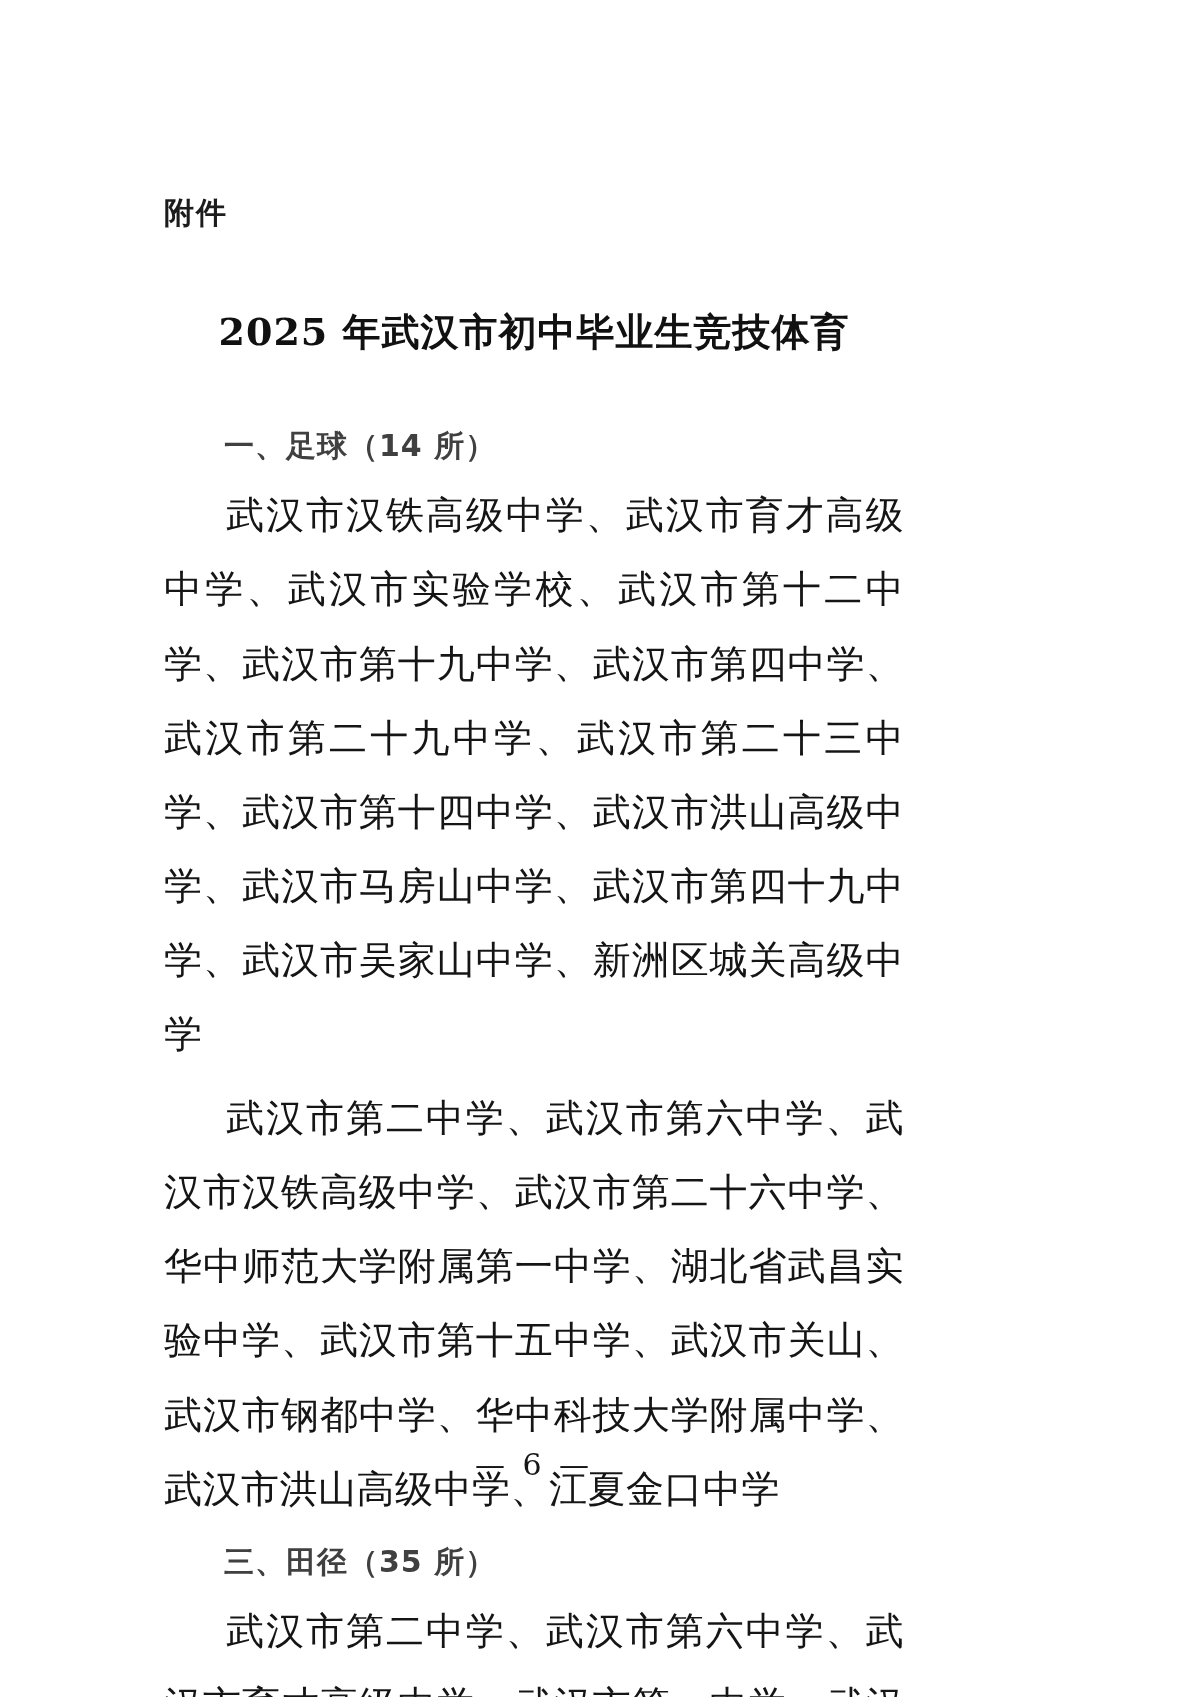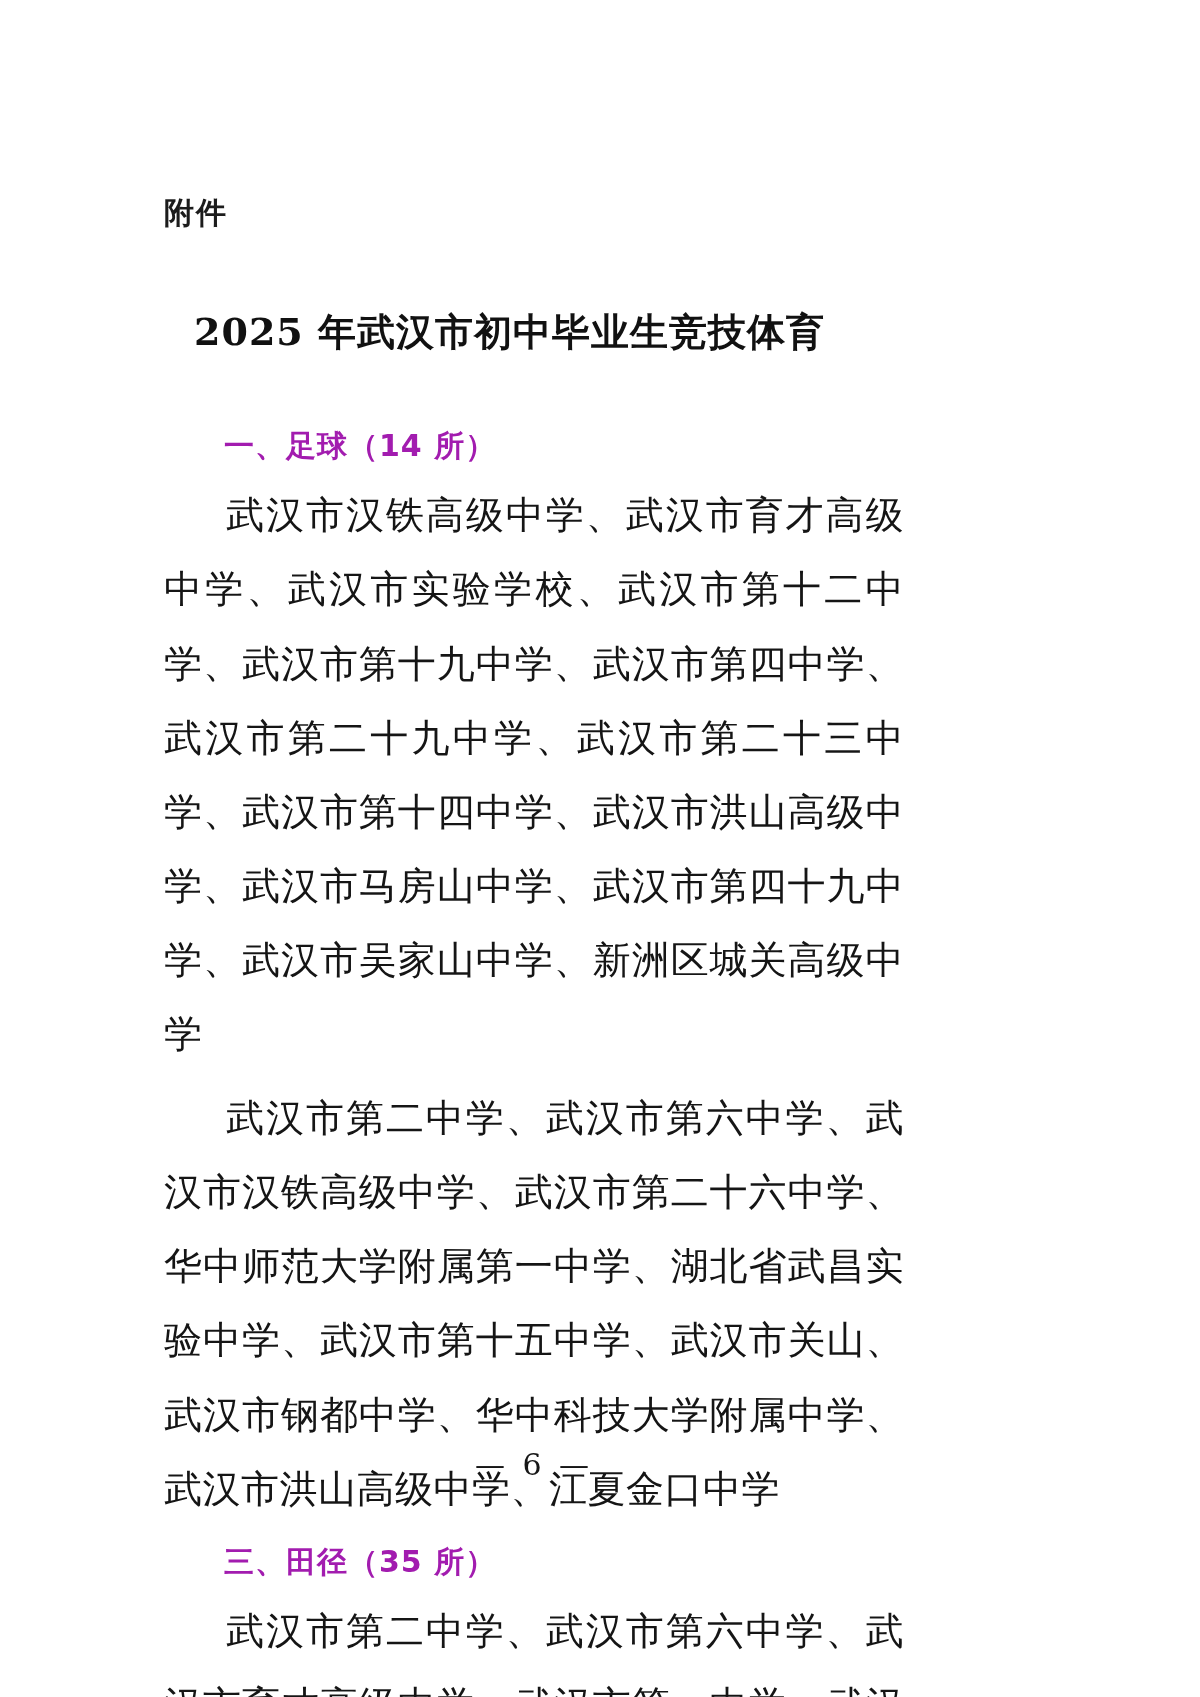--- a/index.html
+++ b/index.html
@@ -28,41 +28,42 @@
   .attachment-label {
     font-family: "DejaVu Sans", "Liberation Sans", sans-serif;
     font-weight: bold;
     font-size: 30px;
     letter-spacing: 2px;
     color: #1c1c1c;
     margin: 0 0 72px 0;
     line-height: 1.2;
   }
   .doc-title {
+    text-align: center;
     font-family: "DejaVu Serif", "Liberation Serif", serif;
     font-weight: bold;
     font-size: 38px;
     line-height: 1.55;
     letter-spacing: 1px;
     color: #111111;
     margin: 0 0 58px 0;
     padding: 0 30px;
   }
   .doc-title .title-line {
     display: block;
   }
   .section {
     margin-bottom: 6px;
   }
   .section-heading {
     font-family: "DejaVu Sans", "Liberation Sans", sans-serif;
     font-weight: bold;
     font-size: 30px;
     letter-spacing: 1px;
-    color: #a21caf;
+    color: #404040;
     margin: 0 0 6px 0;
     text-indent: 60px;
     line-height: 1.75;
   }
   .section-body {
     font-family: "DejaVu Serif", "Liberation Serif", serif;
     font-size: 38px;
     line-height: 1.95;
     letter-spacing: 0.5px;
     text-align: justify;

